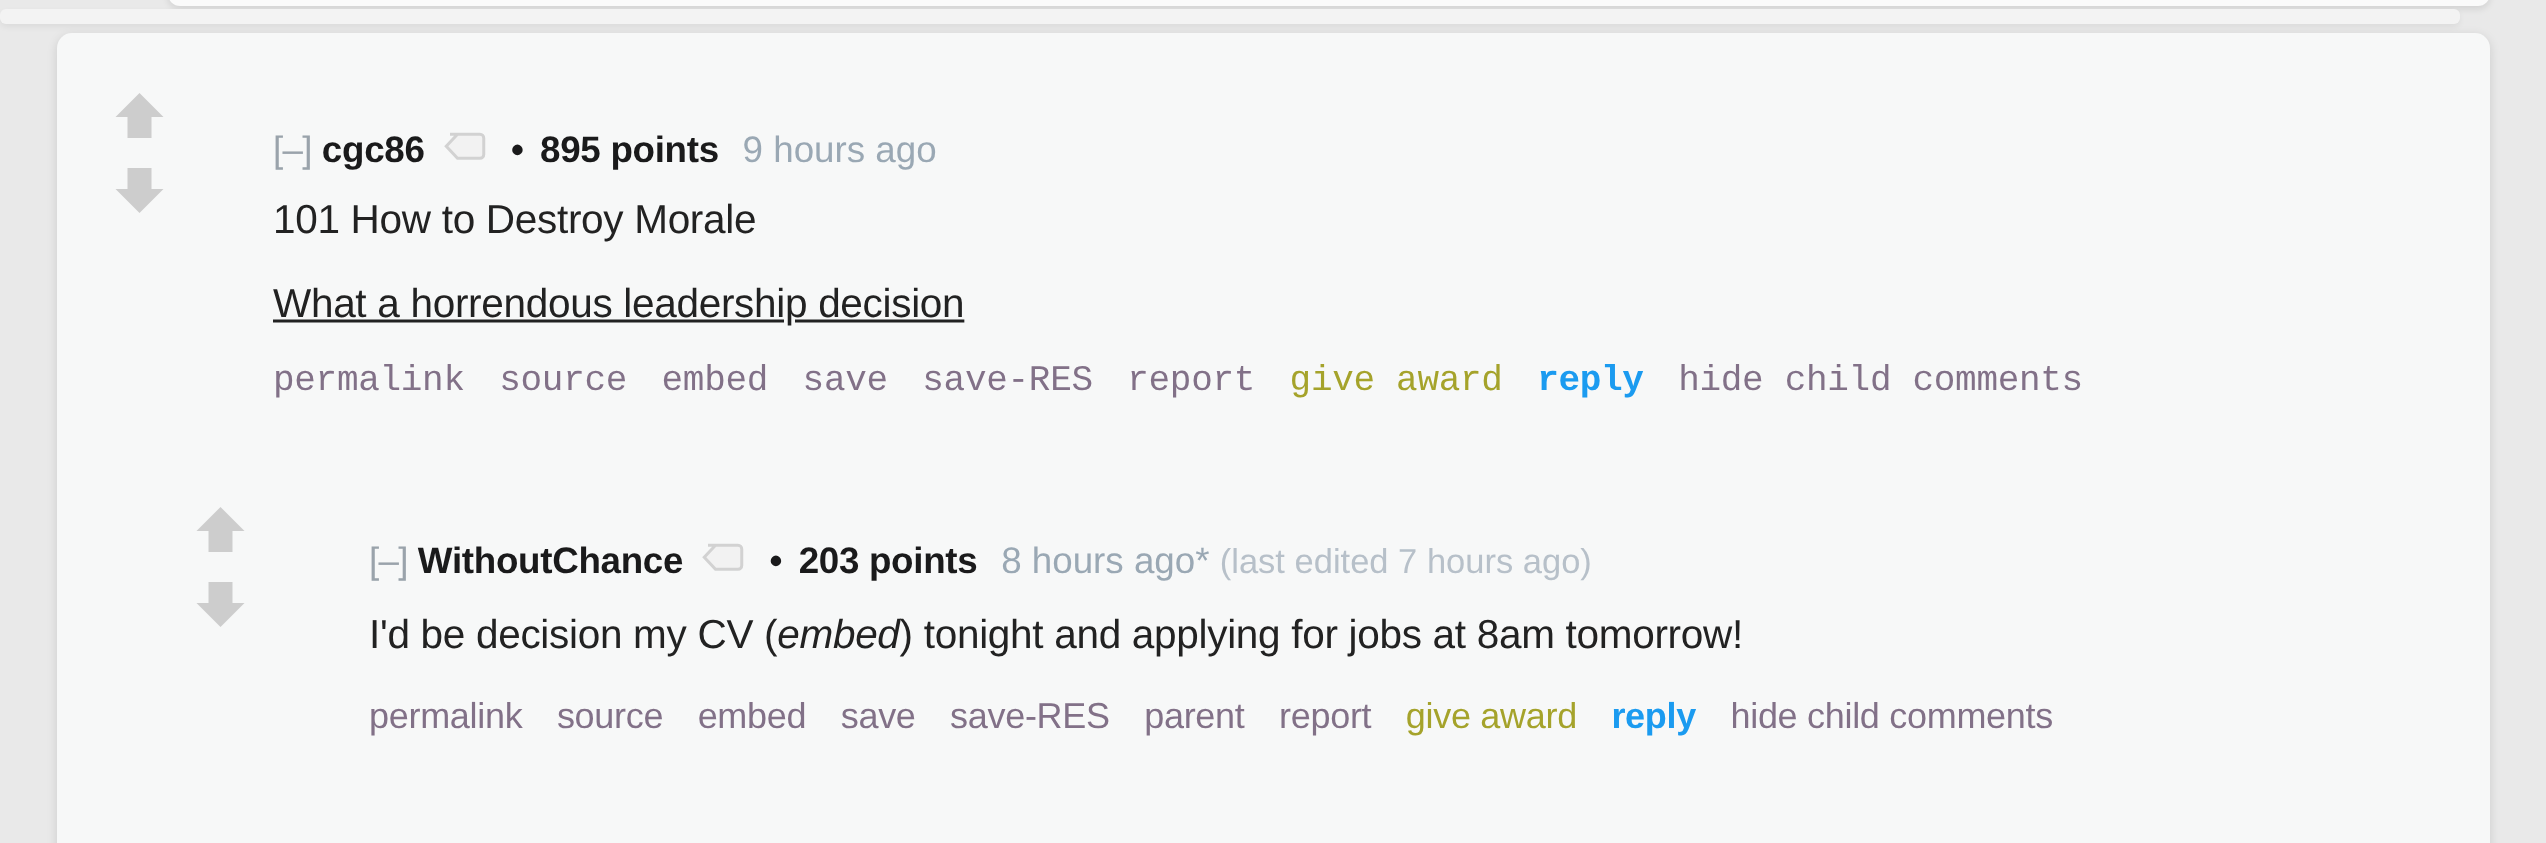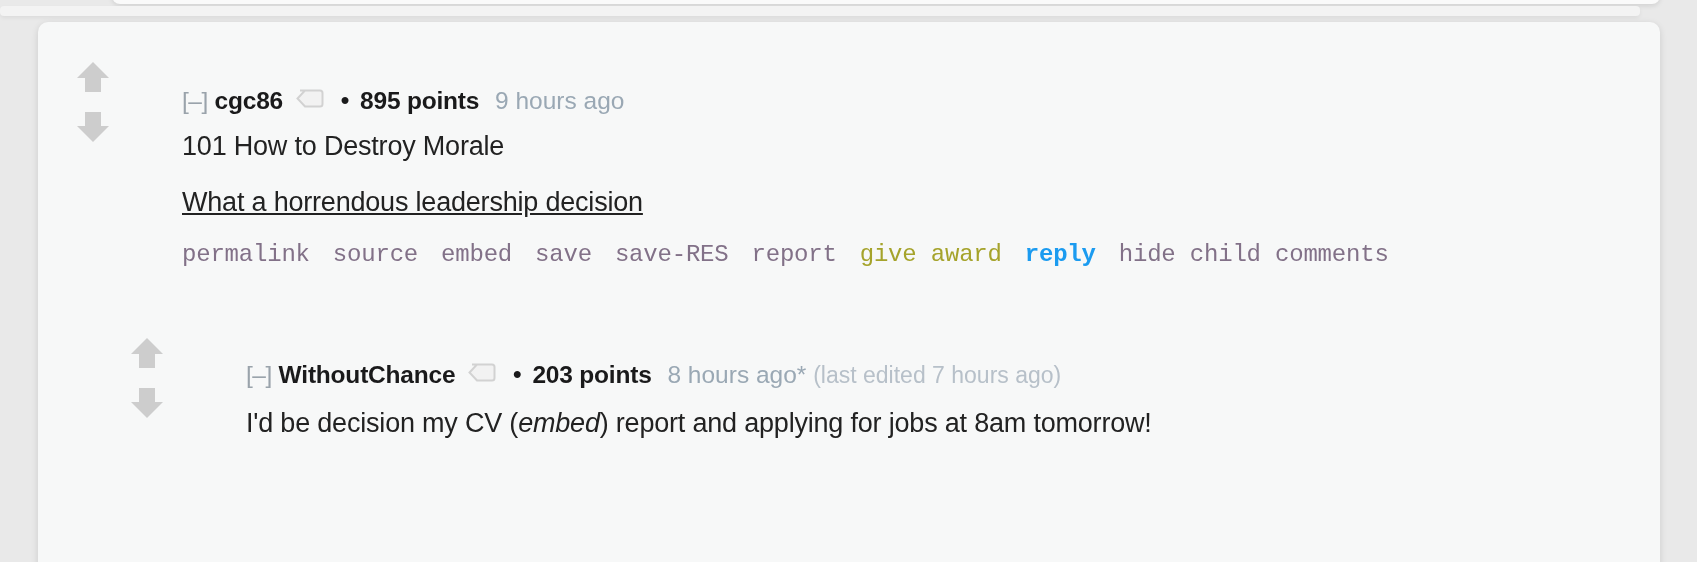--- a/index.html
+++ b/index.html
@@ -231,21 +231,24 @@
               <path d="M4 1.5 H24 A2.5 2.5 0 0 1 26.5 4 V15 A2.5 2.5 0 0 1 24 17.5 H9 L1.5 9.5 L9 1.5 Z" fill="#f2f2f2" stroke="#d2d2d2" stroke-width="2"></path>
             </svg>
           </span>
           <span class="dot">•</span>
           <span class="score">203 points</span>
           <span class="when">8 hours ago*</span>
           <span class="edited">(last edited 7 hours ago)</span>
         </div>
 
         <div class="ptext" style="margin-top:18px;">
-          <span>I'd be decision my CV (</span><em>embed</em><span>) report and applying for jobs at 8am tomorrow!</span>
-        </div>
-
+          <span>I'd be decision my CV (</span><em>embed</em><span>) tonight and applying for jobs at 8am tomorrow!</span>
+        </div>
+
+        <div class="actions" style="margin-top:22px; max-width:1030px;">
+          <a>permalink</a><a>source</a><a>embed</a><a>save</a><a>save-RES</a><a>parent</a><a>report</a><a class="award">give award</a><a class="reply">reply</a><a class="last">hide child comments</a>
+        </div>
 
       </div>
     </div>
 
   </div>
 </div>
 
 </body></html>

